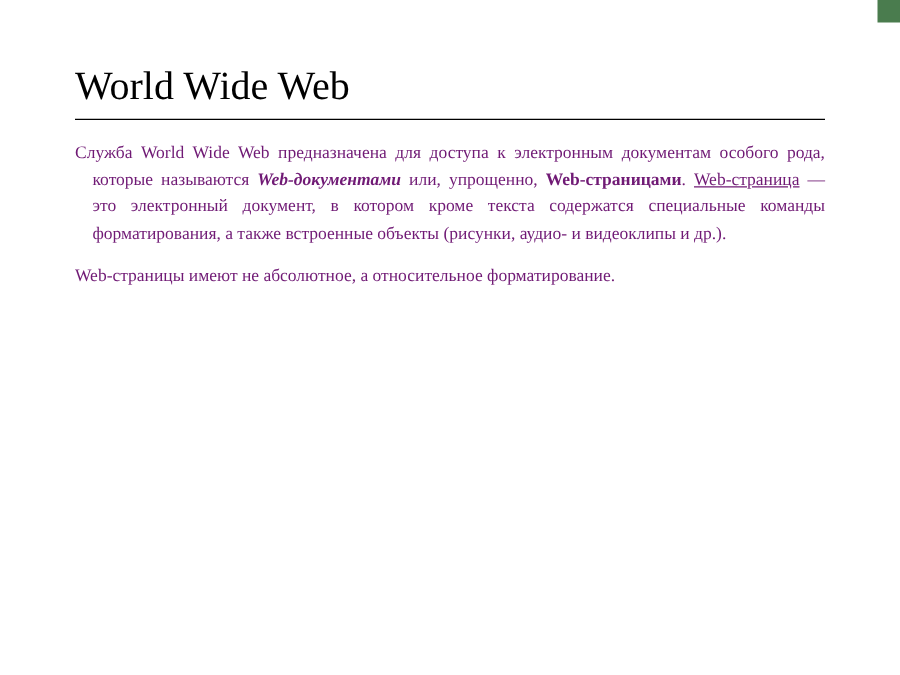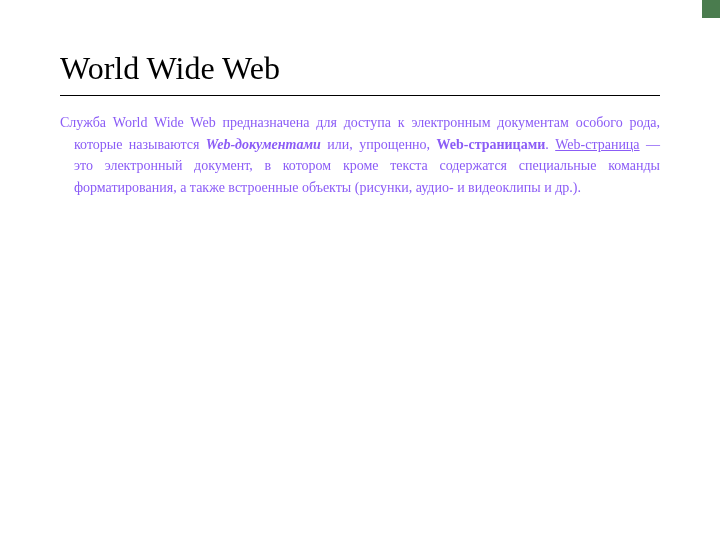--- a/index.html
+++ b/index.html
@@ -44,21 +44,21 @@
 
     .divider {
       border: none;
       border-top: 1px solid #000000;
       margin-bottom: 16px;
     }
 
     .content {
       font-size: 14px;
       line-height: 1.55;
-      color: #8b5cf6;
+      color: #701a75;
       text-align: justify;
     }
 
     .paragraph {
       margin-bottom: 12px;
       text-indent: -14px;
       padding-left: 14px;
     }
 
     .bold-italic {
@@ -83,15 +83,18 @@
   <h1 class="title">World Wide Web</h1>
   <hr class="divider">
 
   <div class="content">
 
     <div class="paragraph">
       Служба World Wide Web предназначена для доступа к электронным документам особого рода, которые называются <span class="bold-italic">Web-документами</span> или, упрощенно, <span class="bold">Web-страницами</span>. <span class="underline">Web-страница</span> — это электронный документ, в котором кроме текста содержатся специальные команды форматирования, а также встроенные объекты (рисунки, аудио- и видеоклипы и др.).
     </div>
 
 
+    <div class="paragraph">
+      Web-страницы имеют не абсолютное, а относительное форматирование.
+    </div>
 
   </div>
 </div>
 
 </body></html>

